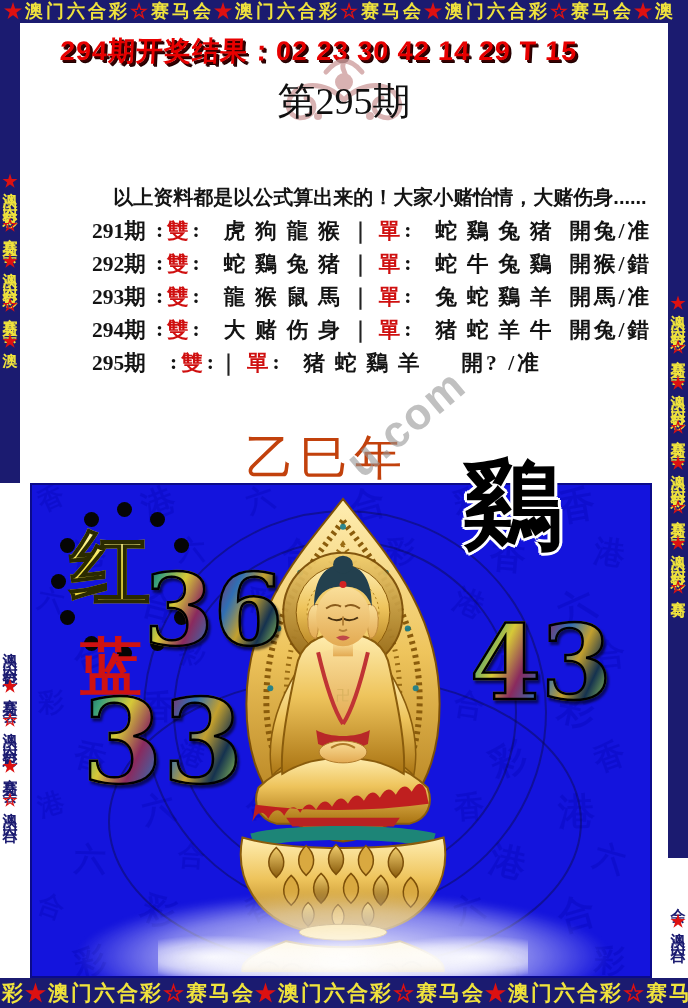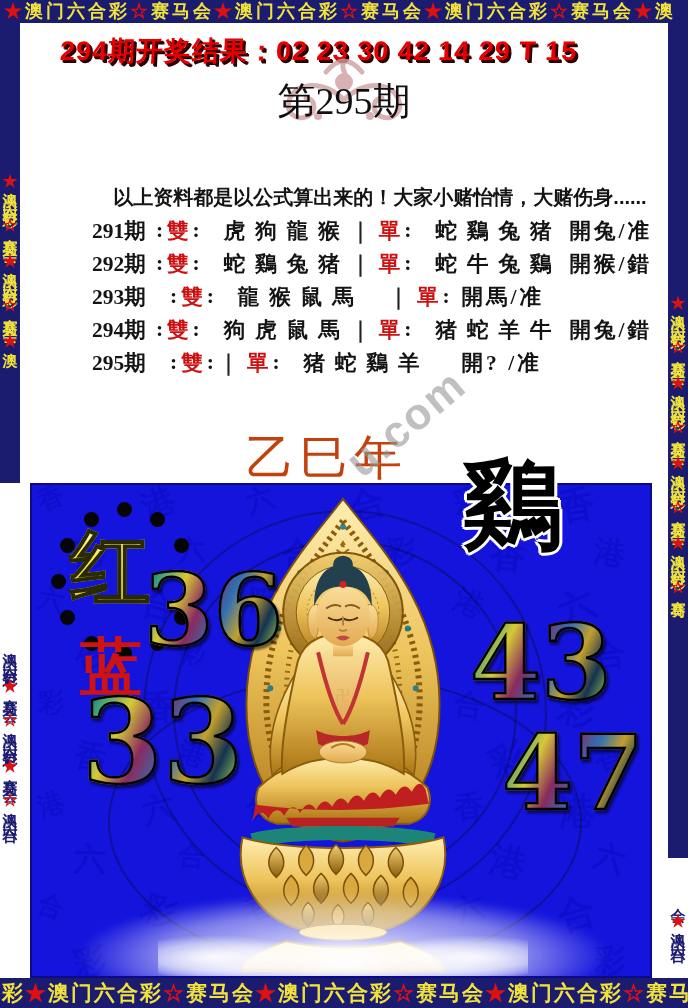--- a/index.html
+++ b/index.html
@@ -138,28 +138,29 @@
     </div>
     <div class="row">
       <span class="period">293期</span>
       <span class="colon">:</span>
       <span class="rlabel">雙</span>
       <span class="colon">:</span>
       <span class="animals">龍猴鼠馬</span>
       <span class="divider">｜</span>
       <span class="rlabel">單</span>
       <span class="colon">:</span>
+      <span class="animals">兔蛇鷄羊</span>
       <span class="result">開馬/准</span>
     </div>
     <div class="row">
       <span class="period">294期</span>
       <span class="colon">:</span>
       <span class="rlabel">雙</span>
       <span class="colon">:</span>
-      <span class="animals">狗虎鼠馬</span>
+      <span class="animals">大赌伤身</span>
       <span class="divider">｜</span>
       <span class="rlabel">單</span>
       <span class="colon">:</span>
       <span class="animals">猪蛇羊牛</span>
       <span class="result">開兔/錯</span>
     </div>
     <div class="row">
       <span class="period">295期</span>
       <span class="colon">:</span>
       <span class="rlabel">雙</span>
@@ -355,18 +356,17 @@
         <i style="left: 32px; top: 12.6462px;"></i>
         <i style="left: 65px; top: 3px;"></i>
         <i style="left: 98px; top: 12.6462px;"></i>
         <i style="left: 122.158px; top: 39px;"></i>
       </div>
     <div class="red-label">红</div>
     <div class="blue-label">蓝</div>
     <div class="gradnum n36">36</div>
     <div class="gradnum n33">33</div>
     <div class="gradnum n43">43</div>
-    <div class="gradnum n47">47</div>
     <div class="mist"></div>
   </div>
 
   <div class="zodiac-animal">鷄</div>
 </div>
 
 </body></html>

